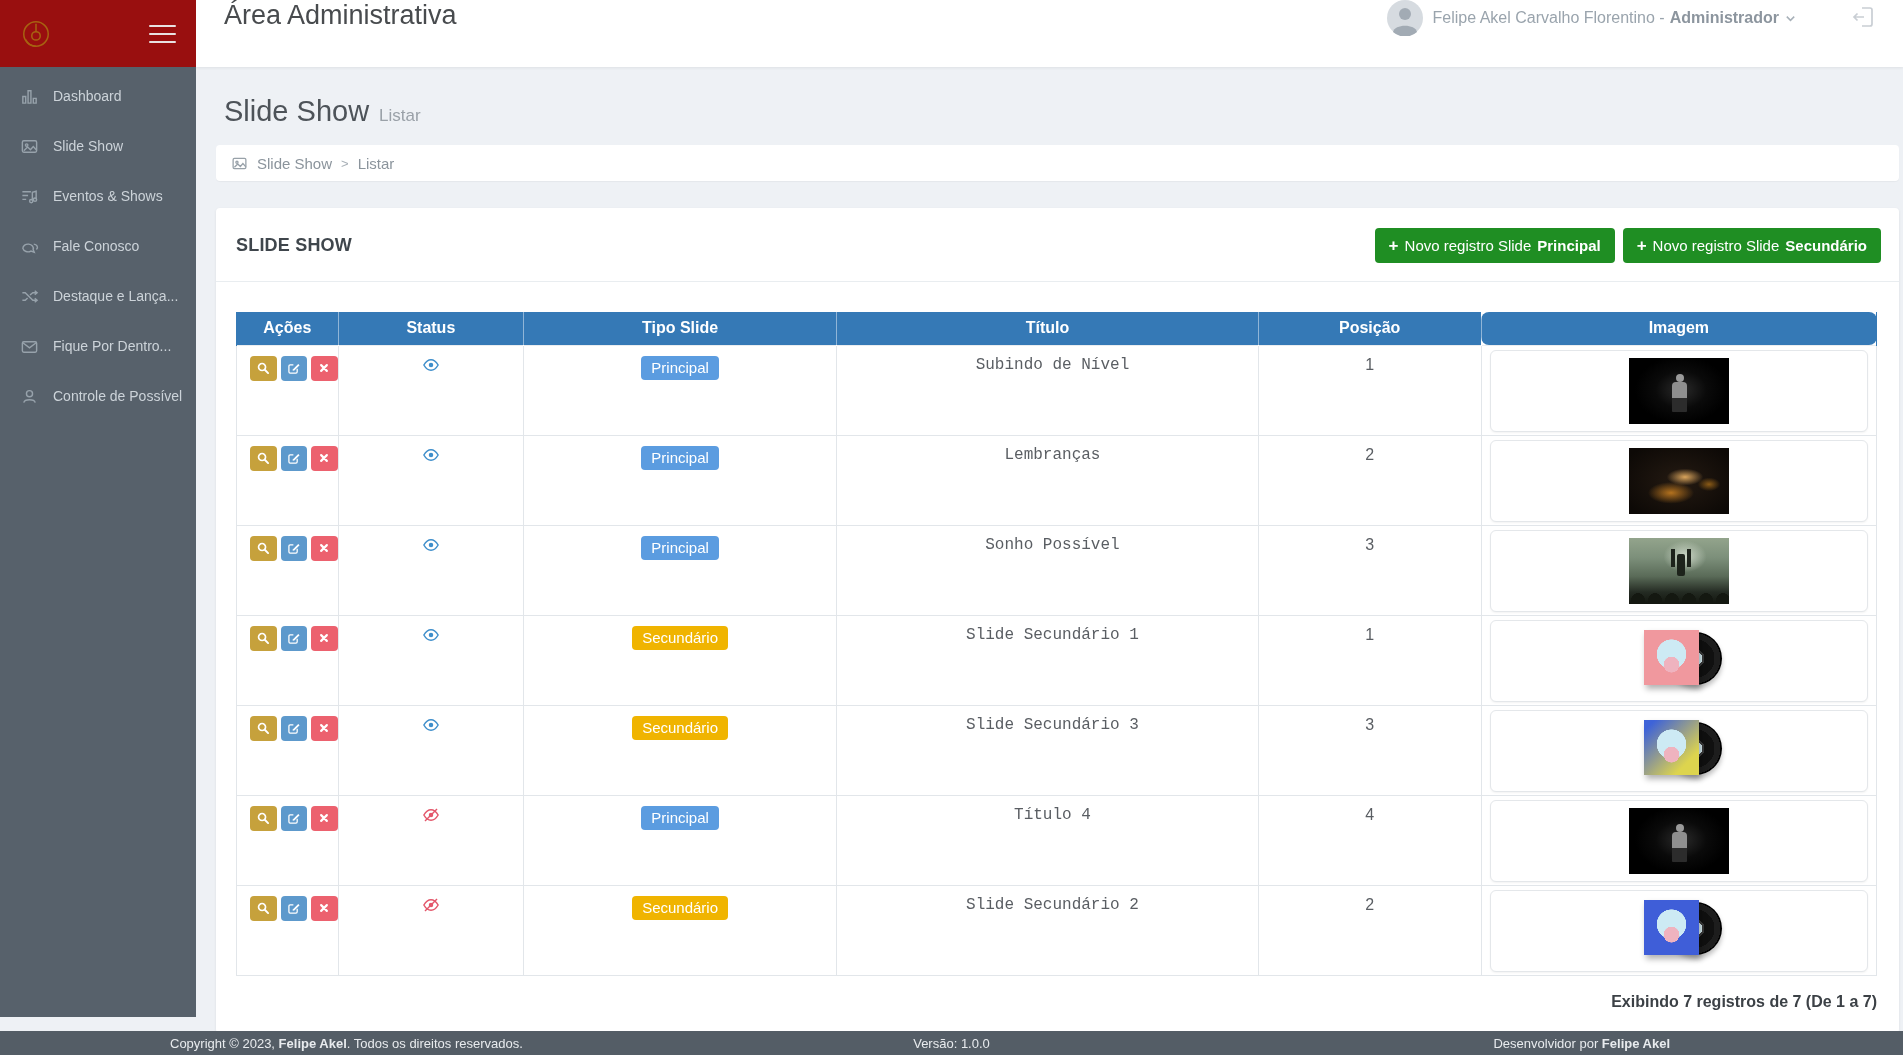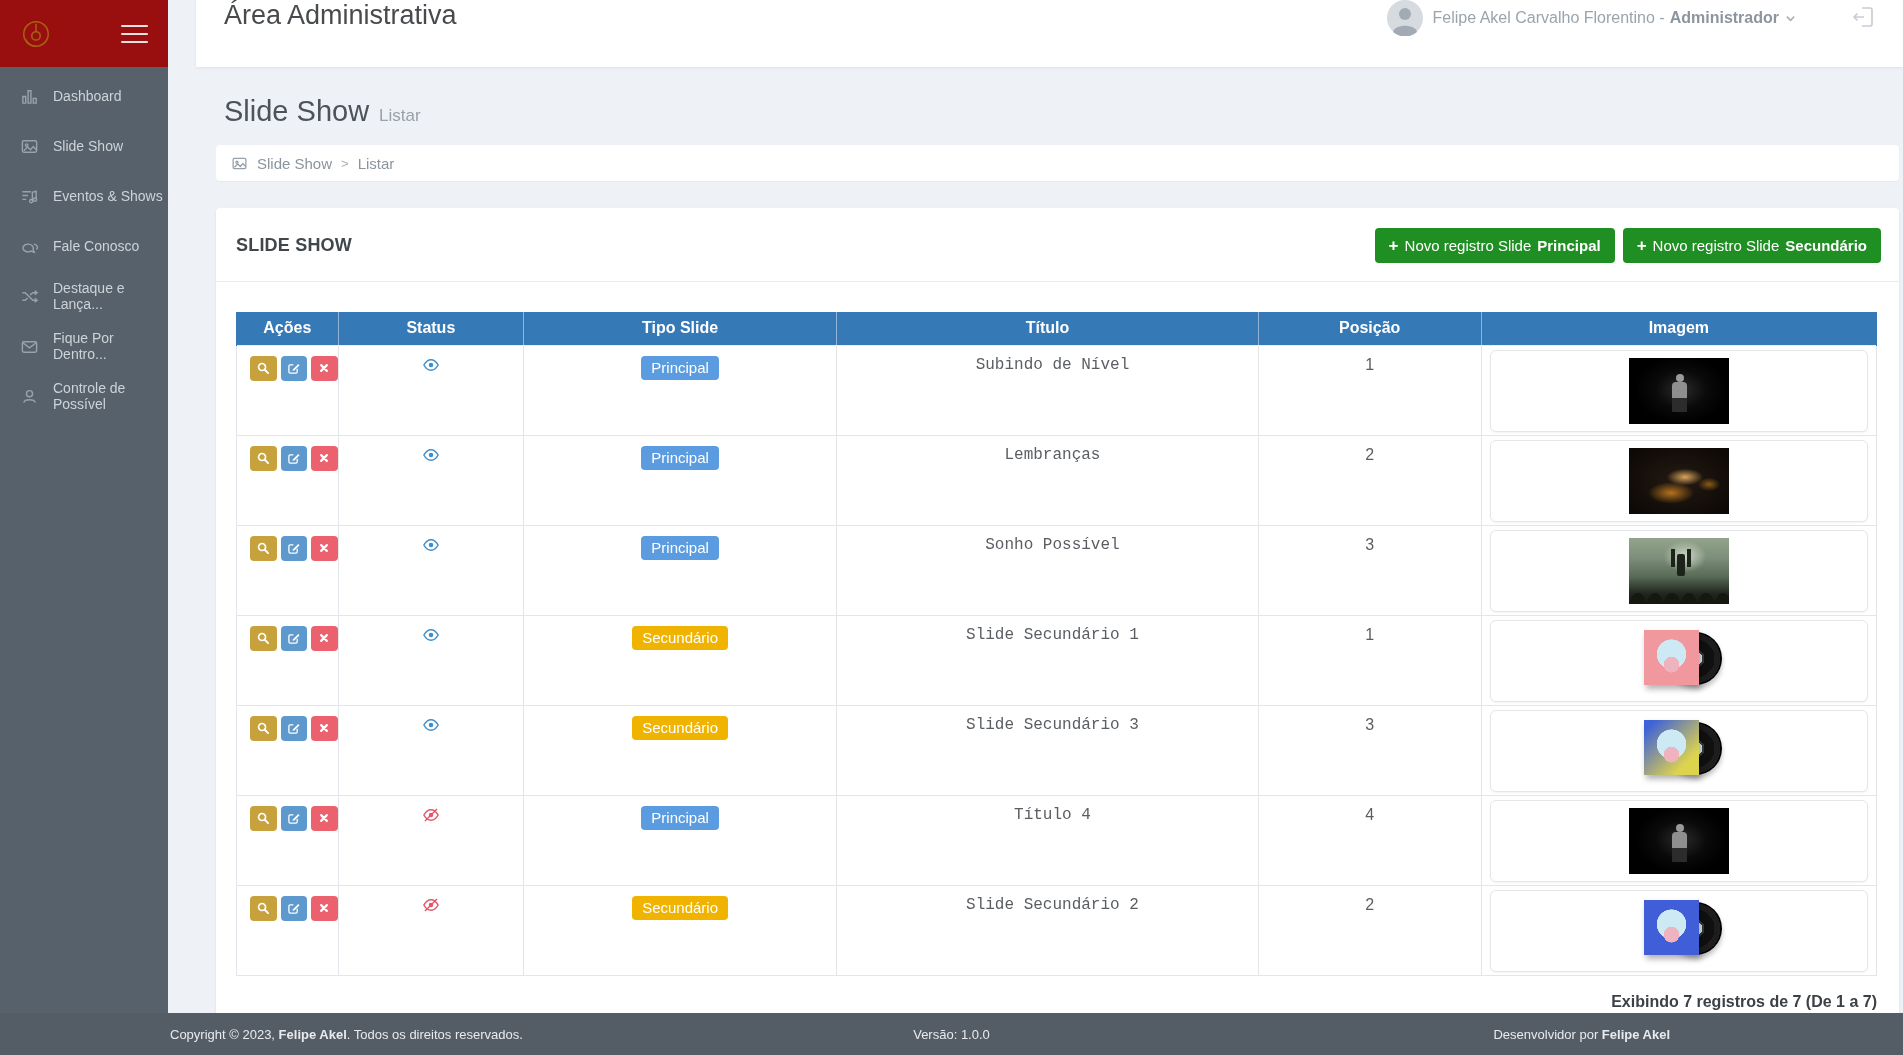--- a/index.html
+++ b/index.html
@@ -6,21 +6,21 @@
   html,body { width:1903px; height:1055px; overflow:hidden; }
   body {
     font-family:"Liberation Sans", sans-serif;
     background:var(--page-bg,#eef1f5);
     position:relative;
     color:#55595f;
   }
 
   
   .sidebar {
-    position:absolute; left:0; top:0; width:168px; height:1017px;
+    position:absolute; left:0; top:0; width:196px; height:1017px;
     background:var(--sidebar-bg,#57616b); z-index:5;
   }
   .sidebar-header {
     height:67px; background:var(--accent-red,#990f0f);
     display:flex; align-items:center; justify-content:space-between;
     padding:0 18px 0 20px;
   }
   .logo-circle { width:32px; height:32px; opacity:.9; }
   .hamburger { display:flex; flex-direction:column; gap:6px; cursor:pointer; padding:4px 2px; }
   .hamburger span { display:block; width:27px; height:2px; background:#e9e2e2; border-radius:1px; }
@@ -82,21 +82,21 @@
 
   
   .table-wrap { padding:30px 22px 0 20px; }
   table { width:100%; border-collapse:collapse; table-layout:fixed; }
   thead th {
     background:var(--thead-blue,#3579b6); color:#fff; font-size:16px; font-weight:bold;
     height:33px; border-left:1px solid rgba(255,255,255,.45); border-right:1px solid rgba(255,255,255,.45);
     text-align:center;
   }
   thead th:first-child { border-left:1px solid var(--thead-blue,#3579b6);margin-top:21px; }
-  thead th:last-child  { border-right:1px solid var(--thead-blue,#3579b6); }
+  thead th:last-child  { border-right:1px solid var(--thead-blue,#3579b6);border-radius:8px; }
   col.c1{width:6.2%} col.c2{width:11.3%} col.c3{width:19.1%} col.c4{width:25.7%} col.c5{width:13.6%} col.c6{width:24.1%}
   tbody td {
     border:1px solid #e2e6ea; border-top:1px solid #eaedf0;
     vertical-align:top; height:90px; font-size:16px; color:#5a5e63; padding-top:10px;
   }
   td.c-acoes { padding-left:13px; }
   .act-group { display:flex; gap:4px; }
   .act {
     width:28px; height:25px; border:none; border-radius:4px; cursor:pointer;
     display:flex; align-items:center; justify-content:center; color:#fff;
@@ -181,21 +181,21 @@
   .thumb[data-img="vinyl-pink"]     { --cover-bg:linear-gradient(#f0989e,#f0989e); }
   .thumb[data-img="vinyl-gradient"] { --cover-bg:linear-gradient(135deg,#3e63d8 10%,#99a089 48%,#ddd44e 78%); }
   .thumb[data-img="vinyl-blue"]     { --cover-bg:linear-gradient(#3f5ed8,#3f5ed8); }
 
   .table-summary {
     text-align:right; font-size:16px; font-weight:bold; color:#3c4146; padding:17px 0 8px;
   }
 
   
   .footer {
-    position:absolute; left:0; right:0; bottom:0; height:42px;
+    position:absolute; left:0; right:0; bottom:0; height:24px;
     background:var(--footer-bg,#545d66); color:#e8ebee; font-size:13px;
     display:flex; align-items:center; z-index:6;
   }
   .footer-left { position:absolute; left:170px; }
   .footer-center { position:absolute; left:50%; transform:translateX(-50%); }
   .footer-right { position:absolute; right:233px; }
   .footer b { font-weight:bold; }
 </style>
 </head>
 <body>

